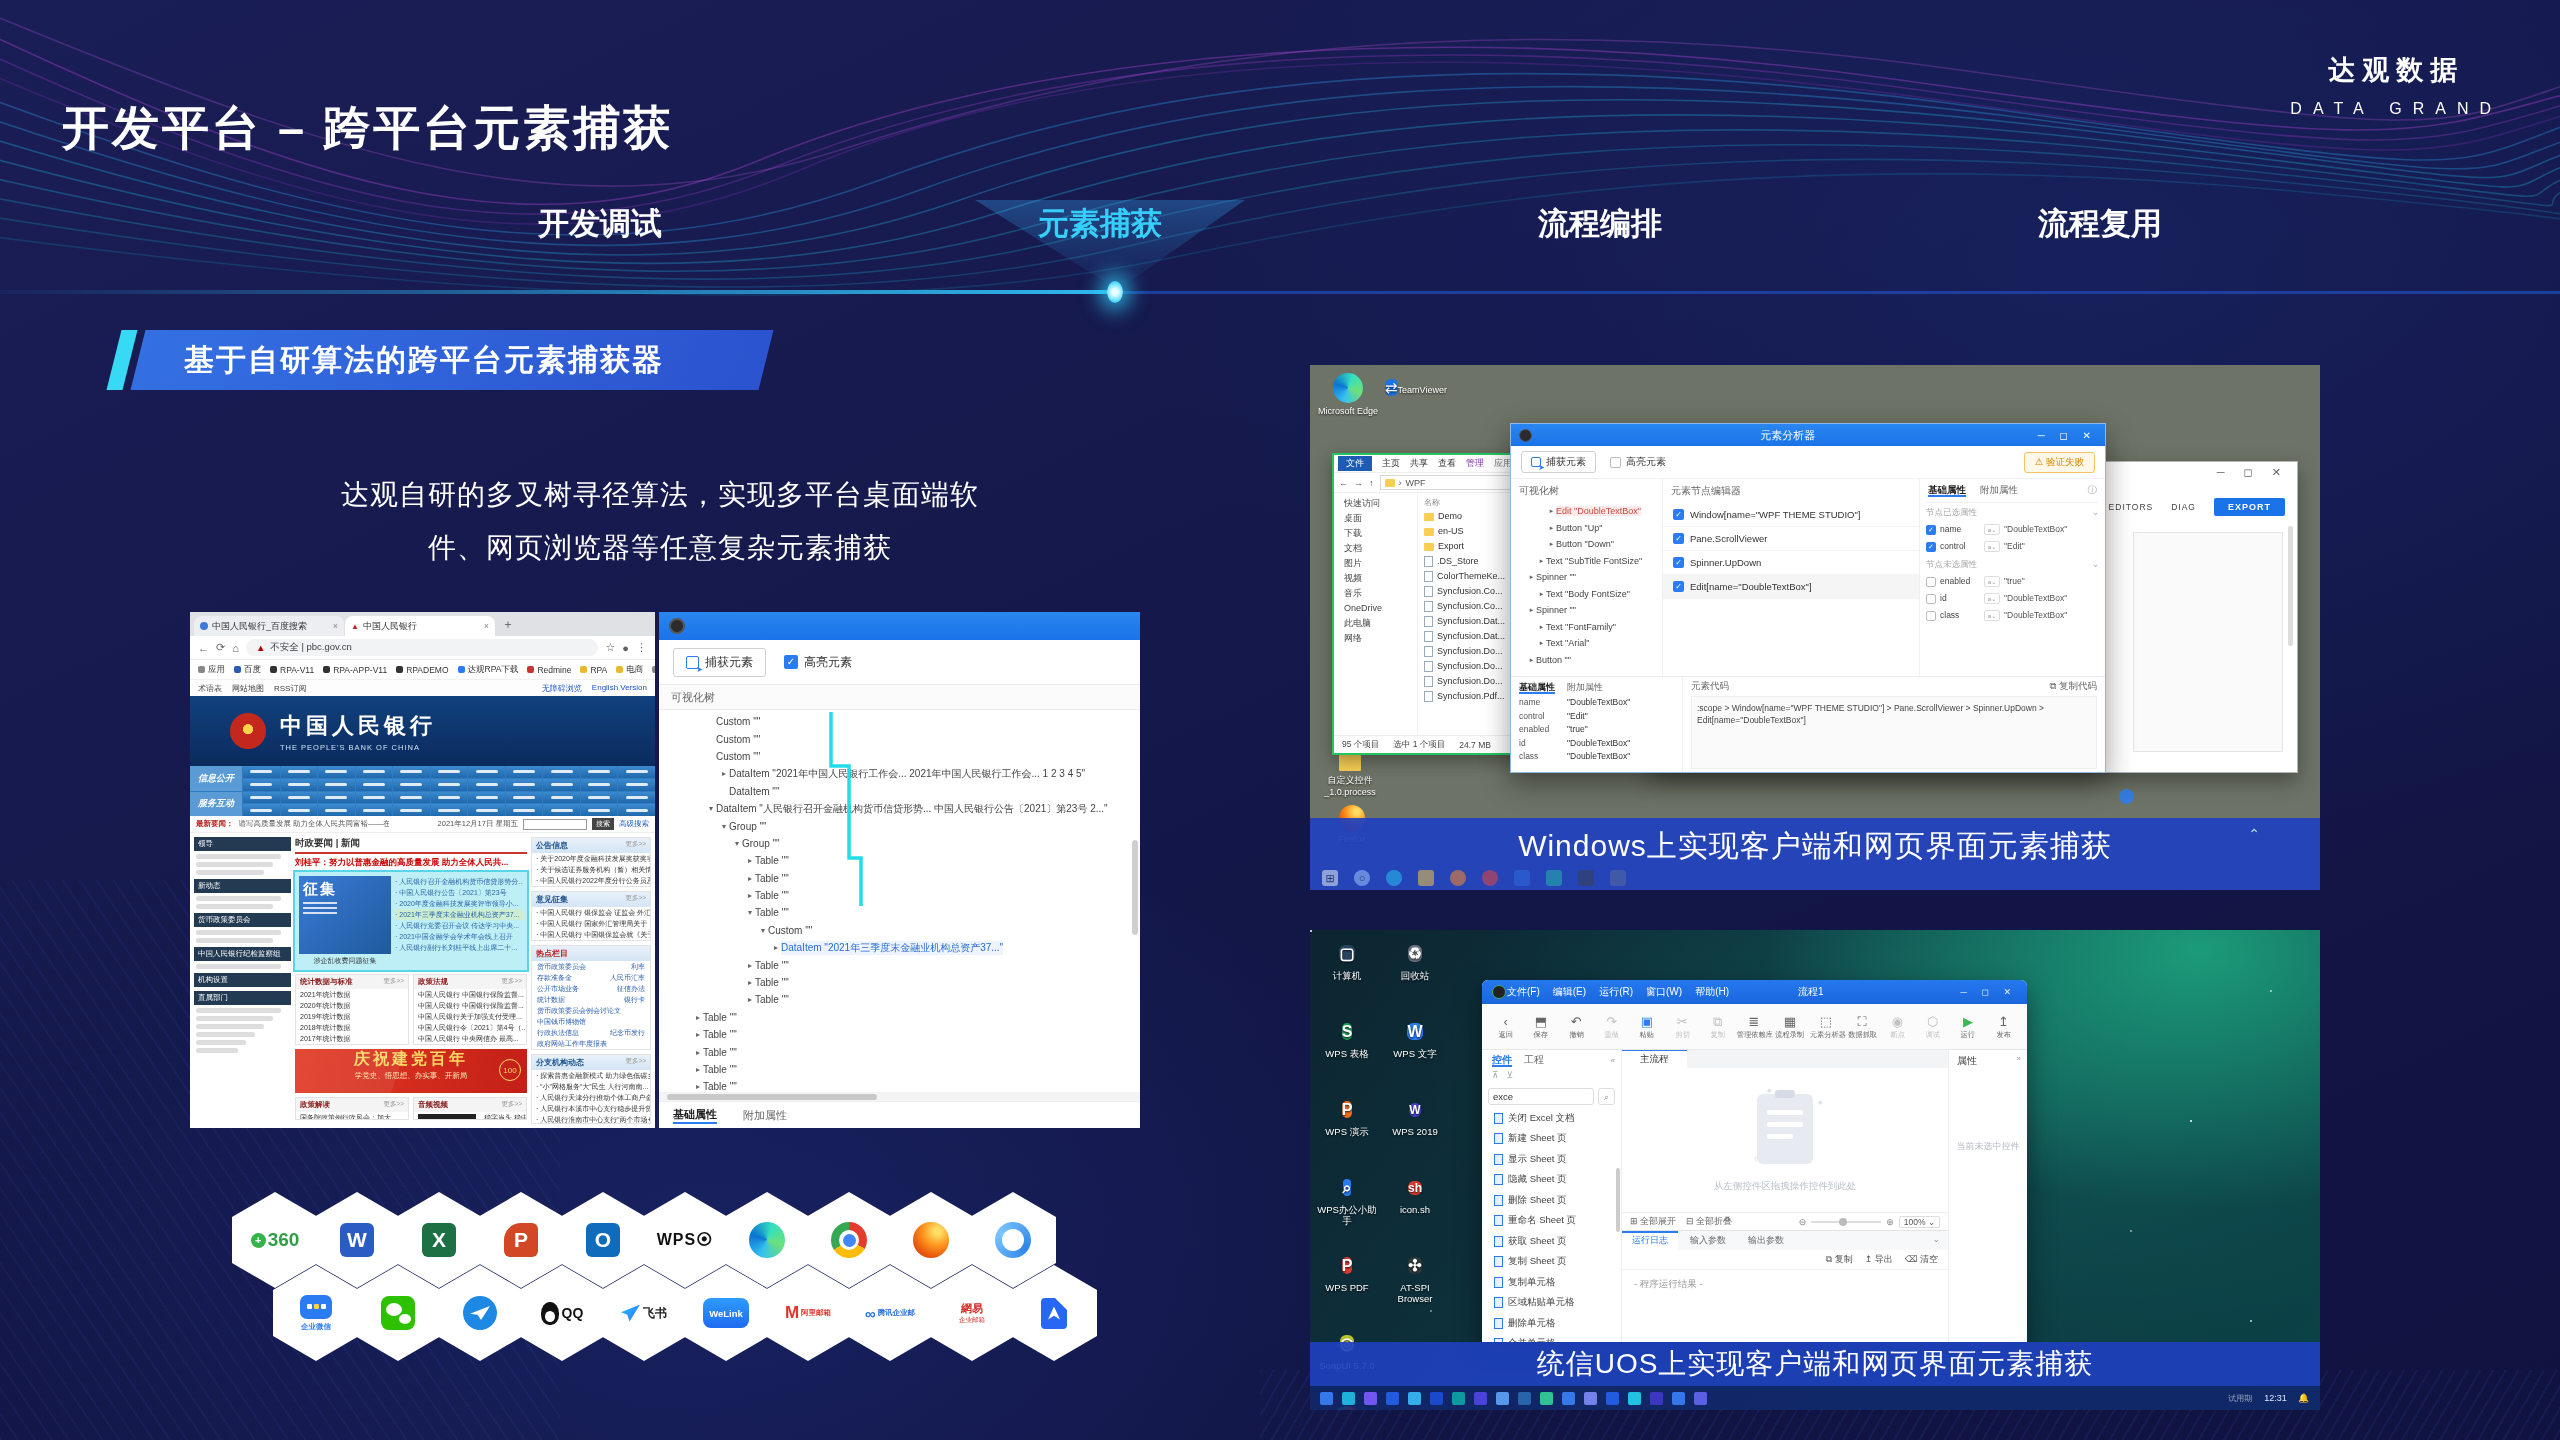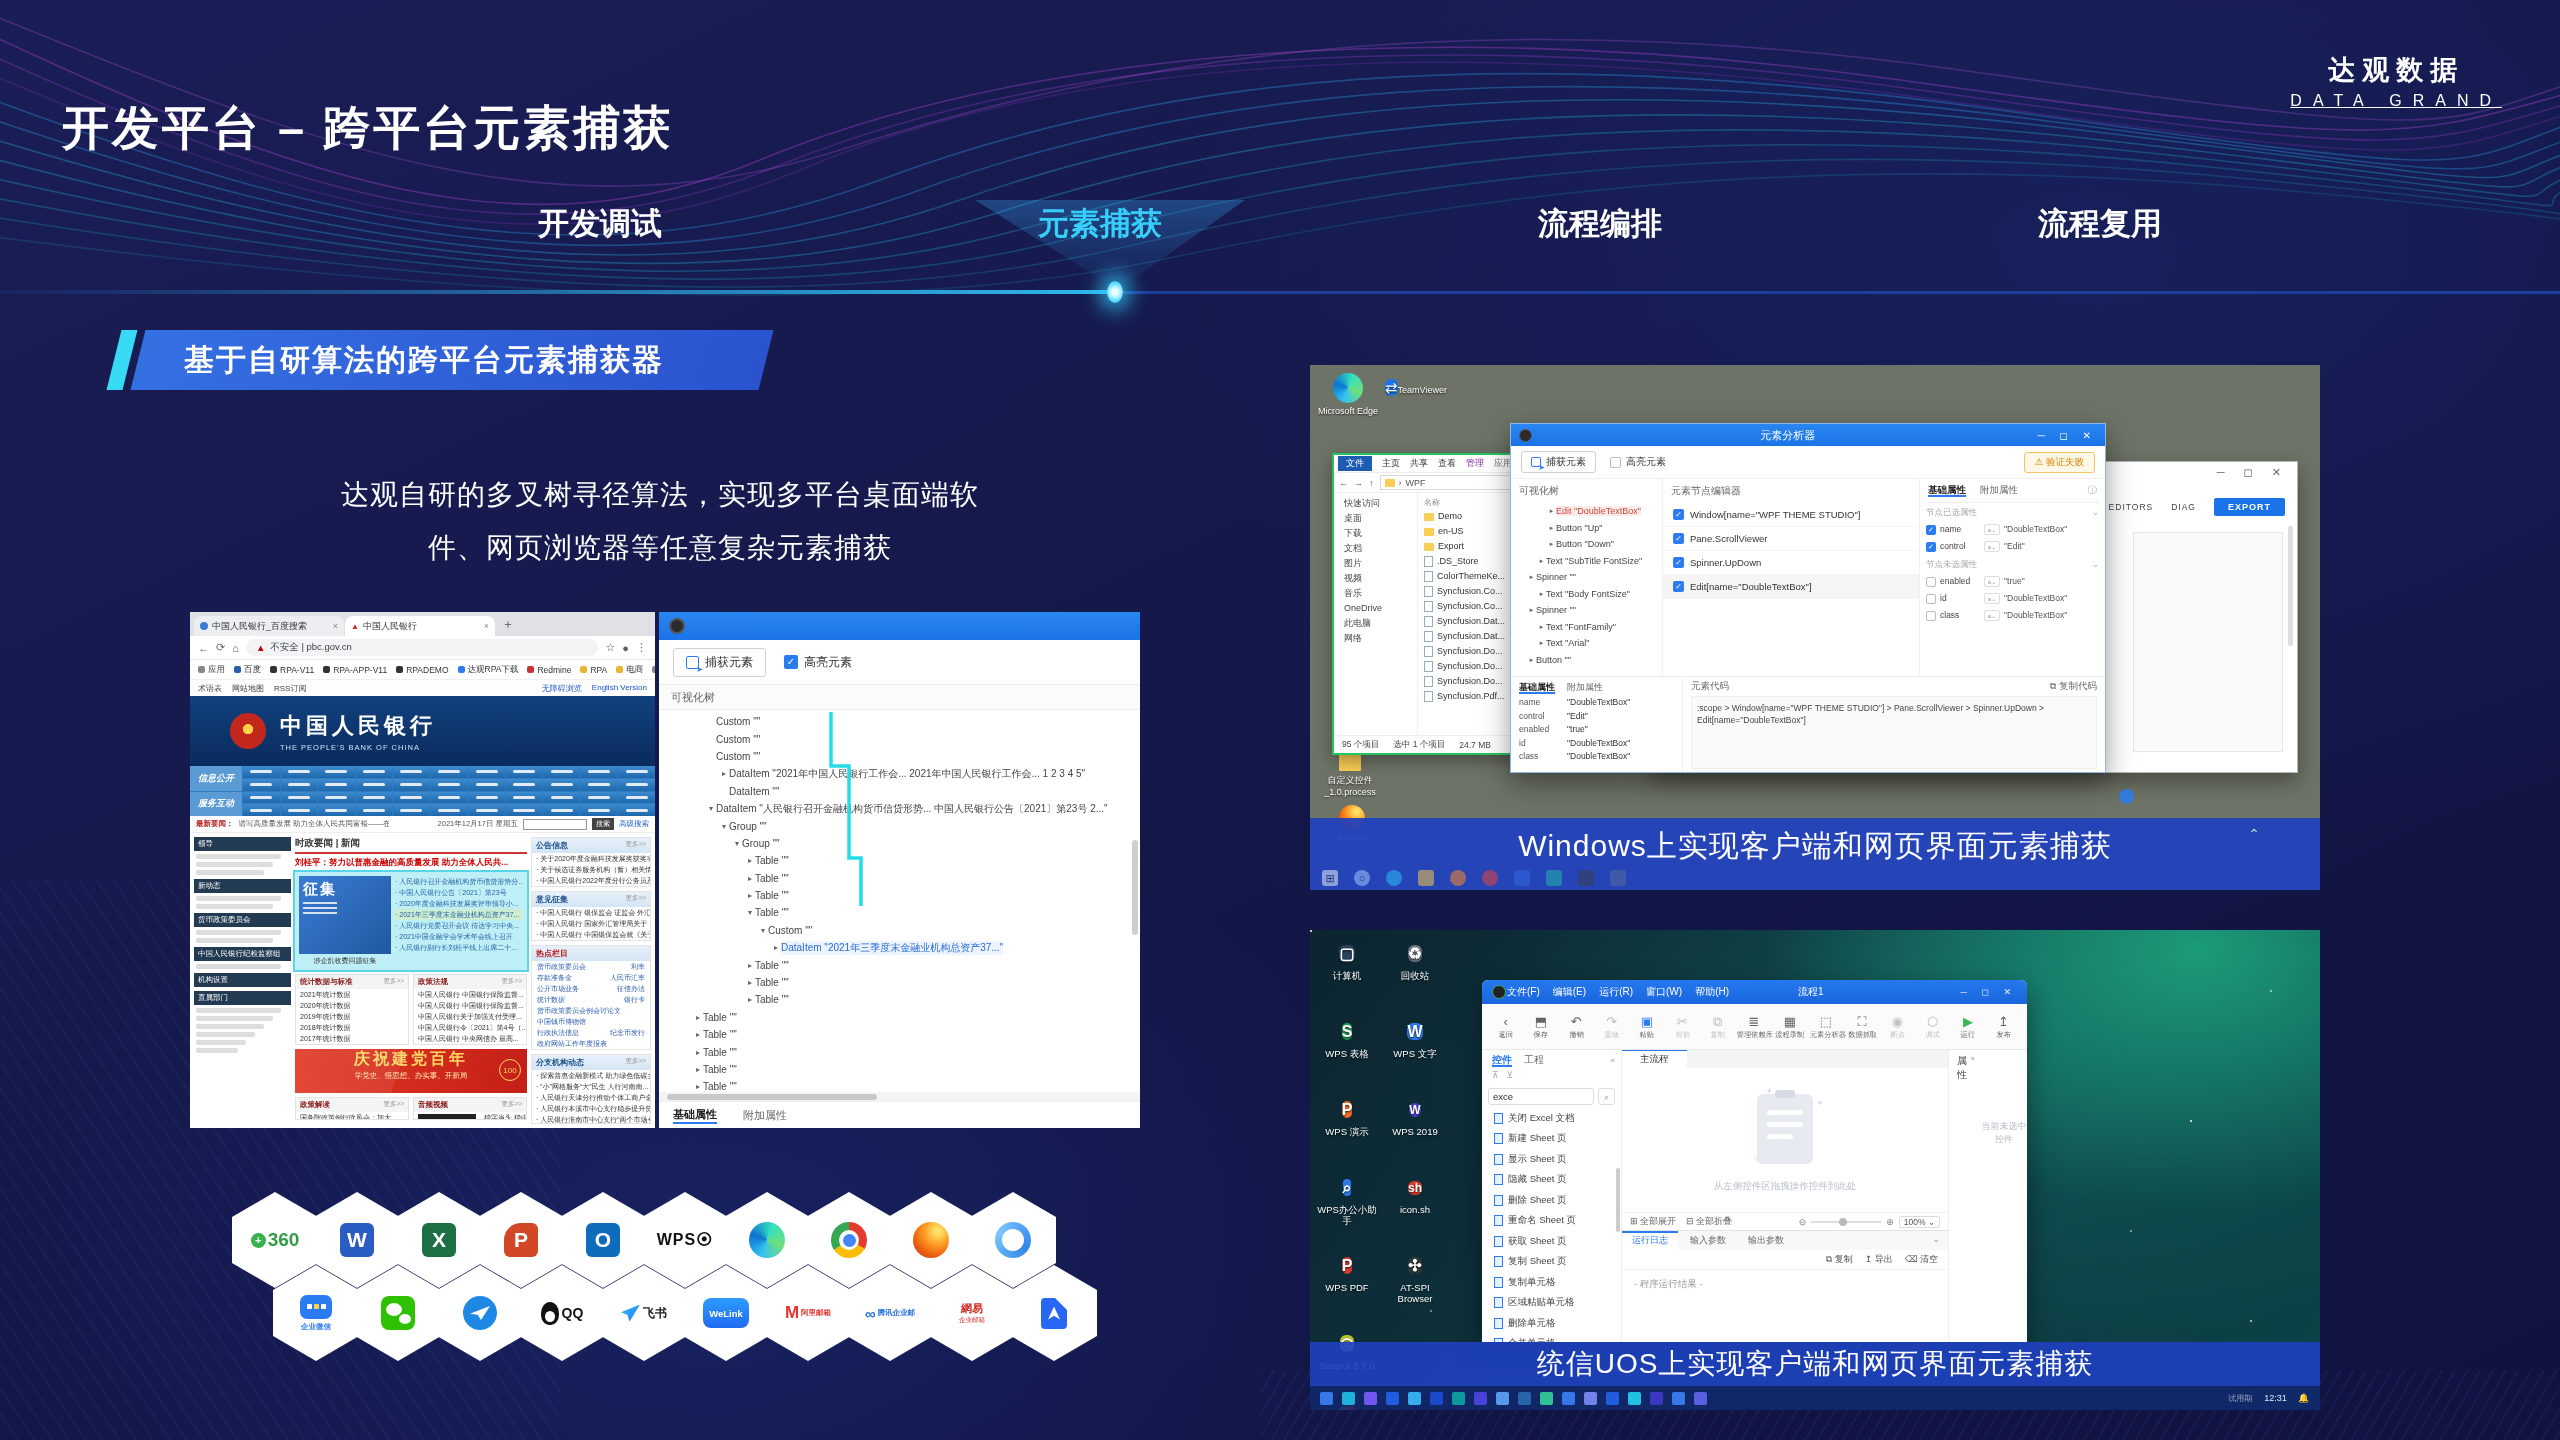--- a/index.html
+++ b/index.html
@@ -11,21 +11,21 @@
       linear-gradient(155deg,#1a1e56 0%,#14184a 45%,#101340 100%);}
   .waves{position:absolute;left:0;top:0;width:2560px;height:300px;pointer-events:none;}
   .lines-bl{position:absolute;left:0;bottom:0;width:560px;height:560px;opacity:.5;
     background:repeating-linear-gradient(56deg,rgba(95,135,255,.12) 0 2px,transparent 2px 14px);}
   .lines-br{position:absolute;right:0;bottom:0;width:1300px;height:70px;opacity:.6;
     background:repeating-linear-gradient(120deg,rgba(80,120,255,.14) 0 2px,transparent 2px 11px);}
   
   .title{position:absolute;left:62px;top:66px;font-size:47px;font-weight:bold;letter-spacing:3px;}
   .logo{position:absolute;right:58px;top:52px;text-align:center;}
   .logo-cn{font-size:27px;font-weight:bold;letter-spacing:7px;}
-  .logo-en{font-size:16px;letter-spacing:11px;margin-top:4px;text-decoration:underline;}
+  .logo-en{font-size:16px;letter-spacing:11px;margin-top:12px;}
   
   .tabs{position:absolute;left:500px;top:203px;width:1700px;display:flex;justify-content:space-between;}
   .tab{width:200px;text-align:center;font-size:31px;font-weight:bold;color:#fff;cursor:pointer;}
   .tab.active{color:#35d8f8;}
   .beam{position:absolute;left:975px;top:200px;width:270px;height:90px;
     background:linear-gradient(180deg,rgba(56,175,255,.30),rgba(56,175,255,.02));
     clip-path:polygon(0 0,100% 0,53% 100%);}
   .tl-l{position:absolute;left:0;top:290px;width:1116px;height:4px;
     background:linear-gradient(90deg,rgba(30,70,160,.15),#2fb9f0);}
   .tl-r{position:absolute;left:1116px;top:291px;width:1444px;height:3px;background:#1c3f9d;}
@@ -307,21 +307,21 @@
   .u-sl{width:70px;height:2px;background:#ddd;position:relative;}
   .u-sl::after{content:"";position:absolute;left:28px;top:-3px;width:8px;height:8px;border-radius:50%;background:#bbb;}
   .u-zoom{border:1px solid #ddd;border-radius:2px;padding:0 4px;font-size:8.5px;color:#555;}
   .u-log{height:112px;border-top:1px solid #e3e3e3;display:flex;flex-direction:column;}
   .u-logtabs{height:19px;display:flex;gap:2px;background:#f7f8fa;font-size:9px;color:#666;}
   .u-logtabs span{padding:3px 10px;}
   .u-logtabs .on{background:#fff;color:#2a7cf0;box-shadow:inset 0 2px 0 #2a7cf0;}
   .u-logtabs .ar{margin-left:auto;padding-right:8px;color:#999;}
   .u-logbtns{height:20px;display:flex;justify-content:flex-end;gap:12px;font-size:9px;color:#555;padding-right:10px;align-items:center;border-bottom:1px solid #f2f2f2;}
   .u-logbody{flex:1;font-size:9.5px;color:#999;padding:8px 12px;}
-  .u-right{width:78px;display:flex;flex-direction:row;}
+  .u-right{width:78px;display:flex;flex-direction:column;}
   .u-rh{height:20px;font-size:10px;color:#444;display:flex;justify-content:space-between;padding:4px 6px 0 8px;}
   .u-rh i{color:#999;font-style:normal;font-size:8px;}
   .u-rhint{margin-top:70px;text-align:center;font-size:9px;color:#b5bac2;}
   .shot-uos .band{bottom:24px;height:44px;}
   .shot-uos .band .cap{line-height:44px;font-size:28px;}
   .u-task{position:absolute;left:0;bottom:0;width:100%;height:24px;background:rgba(18,36,110,.85);display:flex;align-items:center;padding:0 10px;gap:9px;z-index:31;}
   .u-task .bic{width:13px;height:13px;opacity:.9;border-radius:2px;}
   .u-clock{margin-left:auto;font-size:9px;color:#dfe7ff;display:flex;gap:12px;}
   .trial{font-size:8px;color:rgba(255,255,255,.55);}
 </style>

